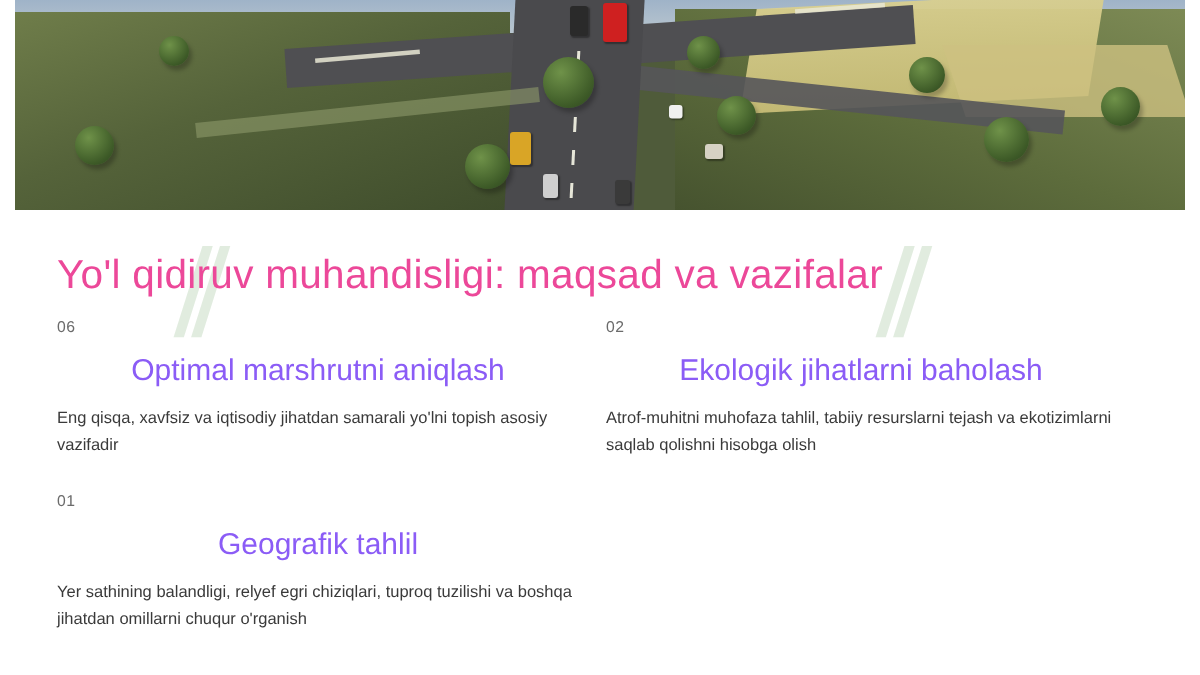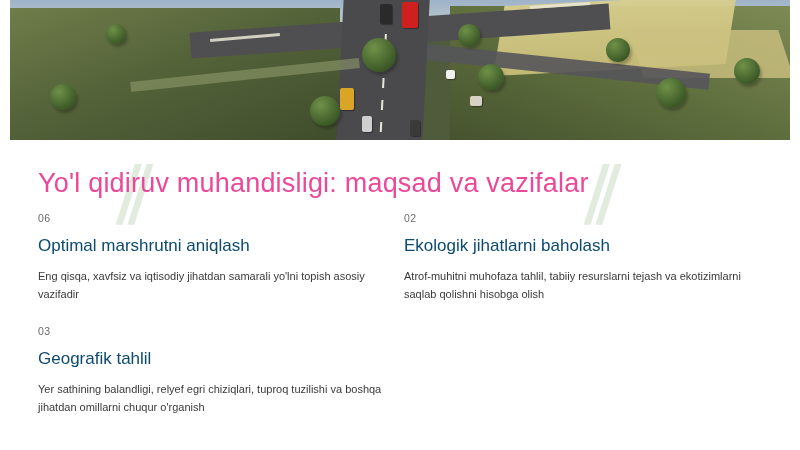--- a/index.html
+++ b/index.html
@@ -111,24 +111,25 @@
     grid-row-gap: 22px;
   }
   .item { padding-right: 18px; }
   .item .num {
     font-size: 10.5px;
     color: #6b6b6b;
     margin-bottom: 12px;
     letter-spacing: .3px;
   }
   .item .head {
-    font-size: 17px;
-    color: #0c4a6e;
+    font-size: 20px;
+    color: #8b5cf6;
     font-weight: 400;
     margin-bottom: 11px;
+    text-align: center;
   }
   .item .desc {
     font-size: 11px;
     line-height: 1.65;
     color: #3a3a3a;
     max-width: 350px;
   }
 
   
   .wm {
@@ -207,20 +208,20 @@
       <div class="desc">Eng qisqa, xavfsiz va iqtisodiy jihatdan samarali yo'lni topish asosiy vazifadir</div>
     </div>
 
     <div class="item">
       <div class="num">02</div>
       <div class="head">Ekologik jihatlarni baholash</div>
       <div class="desc">Atrof-muhitni muhofaza tahlil, tabiiy resurslarni tejash va ekotizimlarni saqlab qolishni hisobga olish</div>
     </div>
 
     <div class="item">
-      <div class="num">03</div>
+      <div class="num">01</div>
       <div class="head">Geografik tahlil</div>
       <div class="desc">Yer sathining balandligi, relyef egri chiziqlari, tuproq tuzilishi va boshqa jihatdan omillarni chuqur o'rganish</div>
     </div>
 
 
   </div>
 </div>
 
 </body></html>

